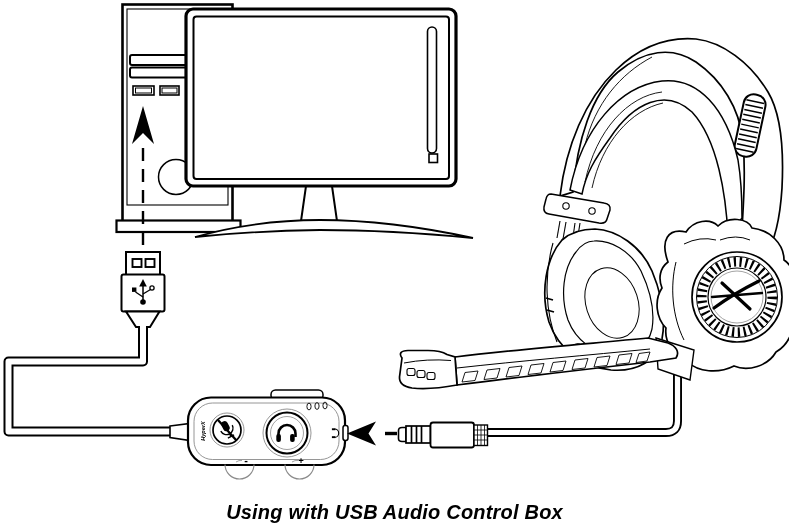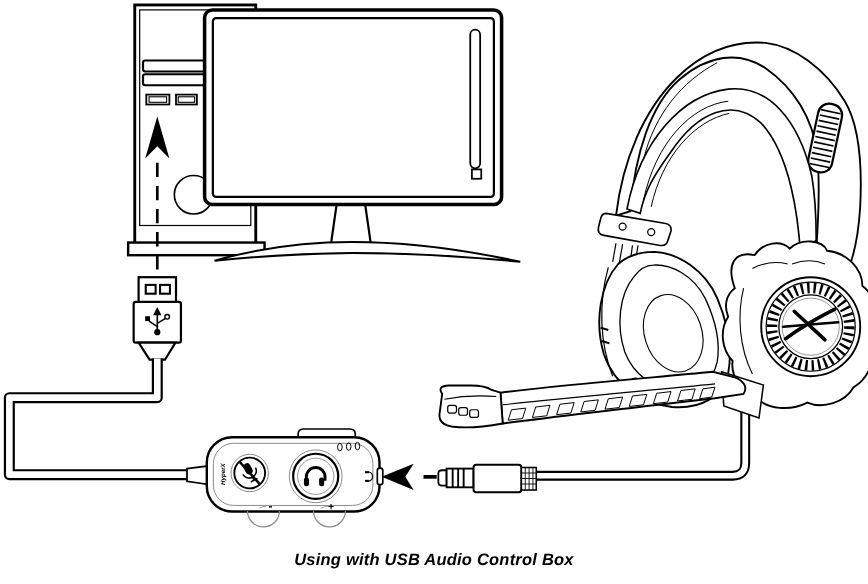--- a/index.html
+++ b/index.html
@@ -1,20 +1,20 @@
 <!DOCTYPE html>
 <html><head>
 <meta charset="utf-8">
 <style>
   html,body{margin:0;padding:0;background:#fff;}
   .stage{position:relative;width:789px;height:531px;background:#fff;overflow:hidden;
          font-family:"Liberation Sans",sans-serif;}
   .stage svg{position:absolute;left:0;top:0;}
   .caption{position:absolute;left:0;right:0;top:501px;text-align:center;
-           font-family:"Liberation Sans",sans-serif;font-size:15px;font-weight:bold;
+           font-family:"Liberation Sans",sans-serif;font-size:20px;font-weight:bold;
            font-style:italic;color:#000;letter-spacing:.2px;}
   .ln{fill:none;stroke:#000;}
   .wh{fill:#fff;stroke:#000;}
   .gy{fill:none;stroke:#8a8a8a;}
 </style>
 </head>
 <body>
 
 <div class="stage">
 <svg width="789" height="531" viewBox="0 0 789 531">

